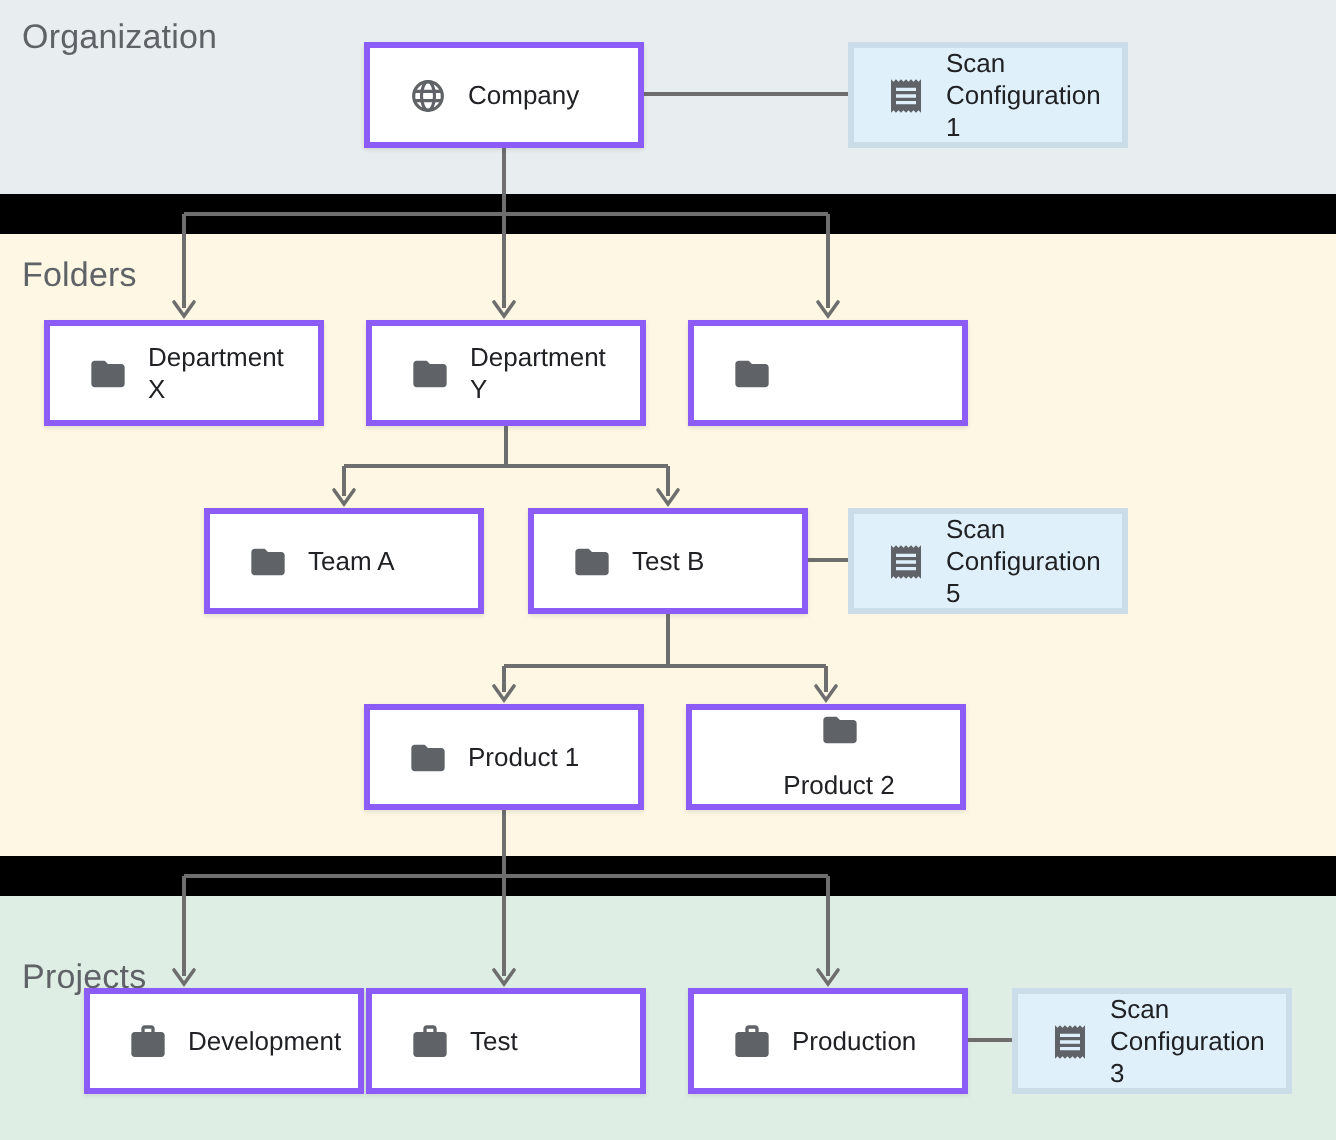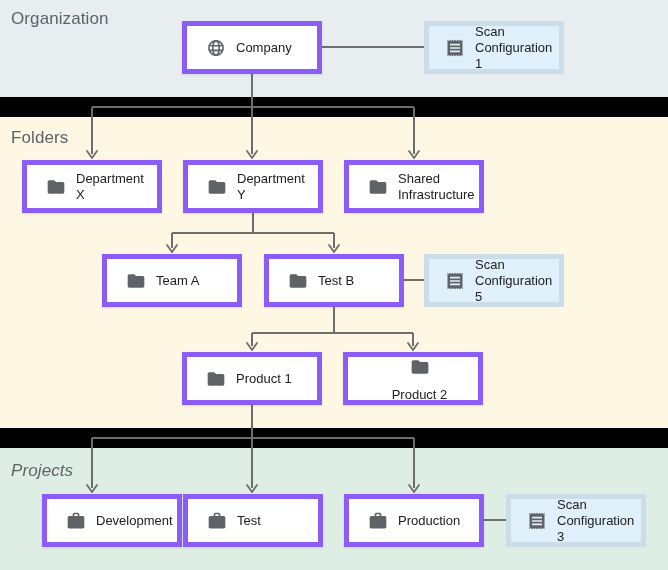--- a/index.html
+++ b/index.html
@@ -14,29 +14,29 @@
   .band-folders  { top: 117px; height: 311px; background: #fdf7e3; }
   .divider-2     { top: 428px; height: 20px;  background: #000000; }
   .band-projects { top: 448px; height: 122px; background: #dfeee5; }
 
   .band-label {
     position: absolute; left: 11px;
     font-size: 17px; color: #5f6368; letter-spacing: .1px;
   }
   .lbl-org      { top: 9px; }
   .lbl-folders  { top: 128px; }
-  .lbl-projects { top: 461px; font-style: italic; }
+  .lbl-projects { top: 479px; }
 
   svg.connectors {
     position: absolute; left: 0; top: 0; pointer-events: none;
   }
 
   .node {
     position: absolute; width: 140px; height: 53px; box-sizing: border-box;
-    background: #ffffff; border: 5px solid #8b5cf6;
+    background: #ffffff; border: 3px solid #8b5cf6;
     box-shadow: 0 1px 2px rgba(60,64,67,.12);
     display: flex; align-items: center;
     padding-left: 19px; padding-right: 6px; gap: 10px;
     font-size: 13px; color: #202124;
   }
   .node.scan {
     background: #dff0fa; border-color: #cbdde9;
     padding-left: 16px; box-shadow: none;
   }
   .node .icon { width: 20px; height: 20px; flex: 0 0 20px; display: block; }
@@ -157,21 +157,20 @@
     </span>
     <span class="label">Department Y</span>
   </div>
 
   <div class="node pos-shared">
     <span class="icon">
       <svg viewBox="0 0 24 24" width="20" height="20">
           <path fill="#5f6368" d="M10 4H4c-1.1 0-2 .9-2 2v12c0 1.1.9 2 2 2h16c1.1 0 2-.9 2-2V8c0-1.1-.9-2-2-2h-8l-2-2z"></path>
         </svg>
     </span>
-    <span class="label">Shared Infrastructure</span>
   </div>
 
   <div class="node pos-teama">
     <span class="icon">
       <svg viewBox="0 0 24 24" width="20" height="20">
           <path fill="#5f6368" d="M10 4H4c-1.1 0-2 .9-2 2v12c0 1.1.9 2 2 2h16c1.1 0 2-.9 2-2V8c0-1.1-.9-2-2-2h-8l-2-2z"></path>
         </svg>
     </span>
     <span class="label">Team A</span>
   </div>

